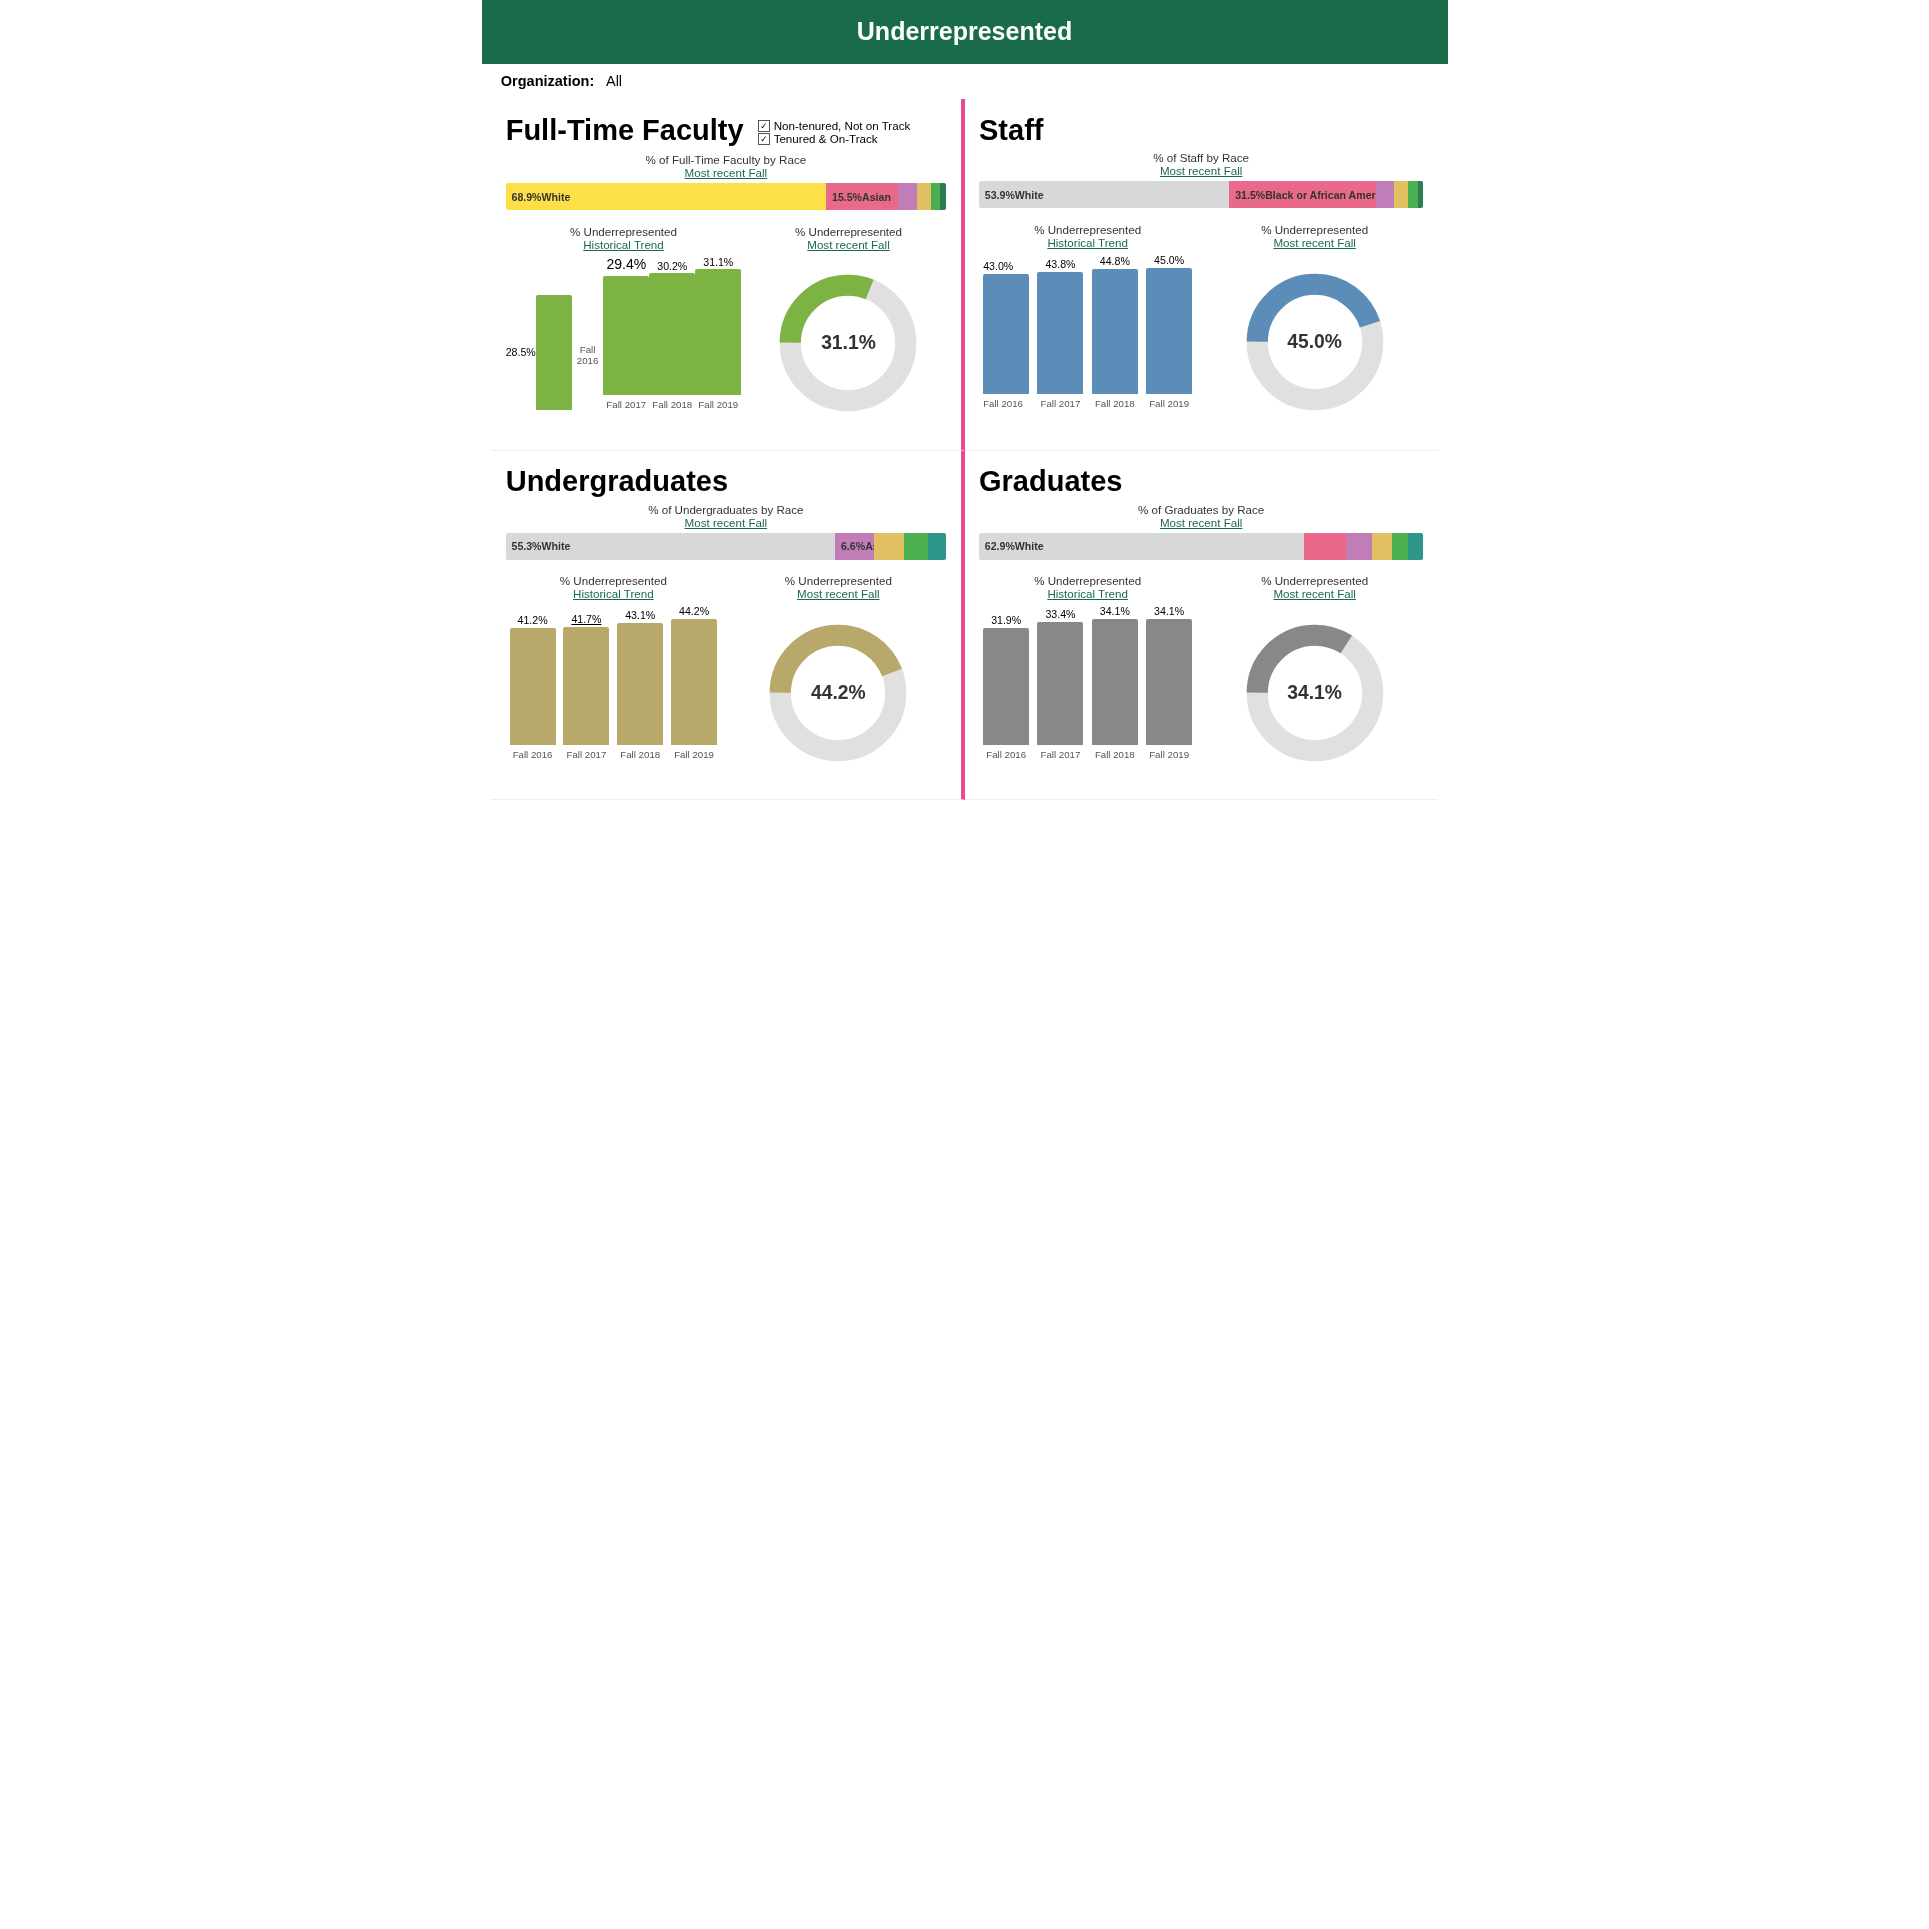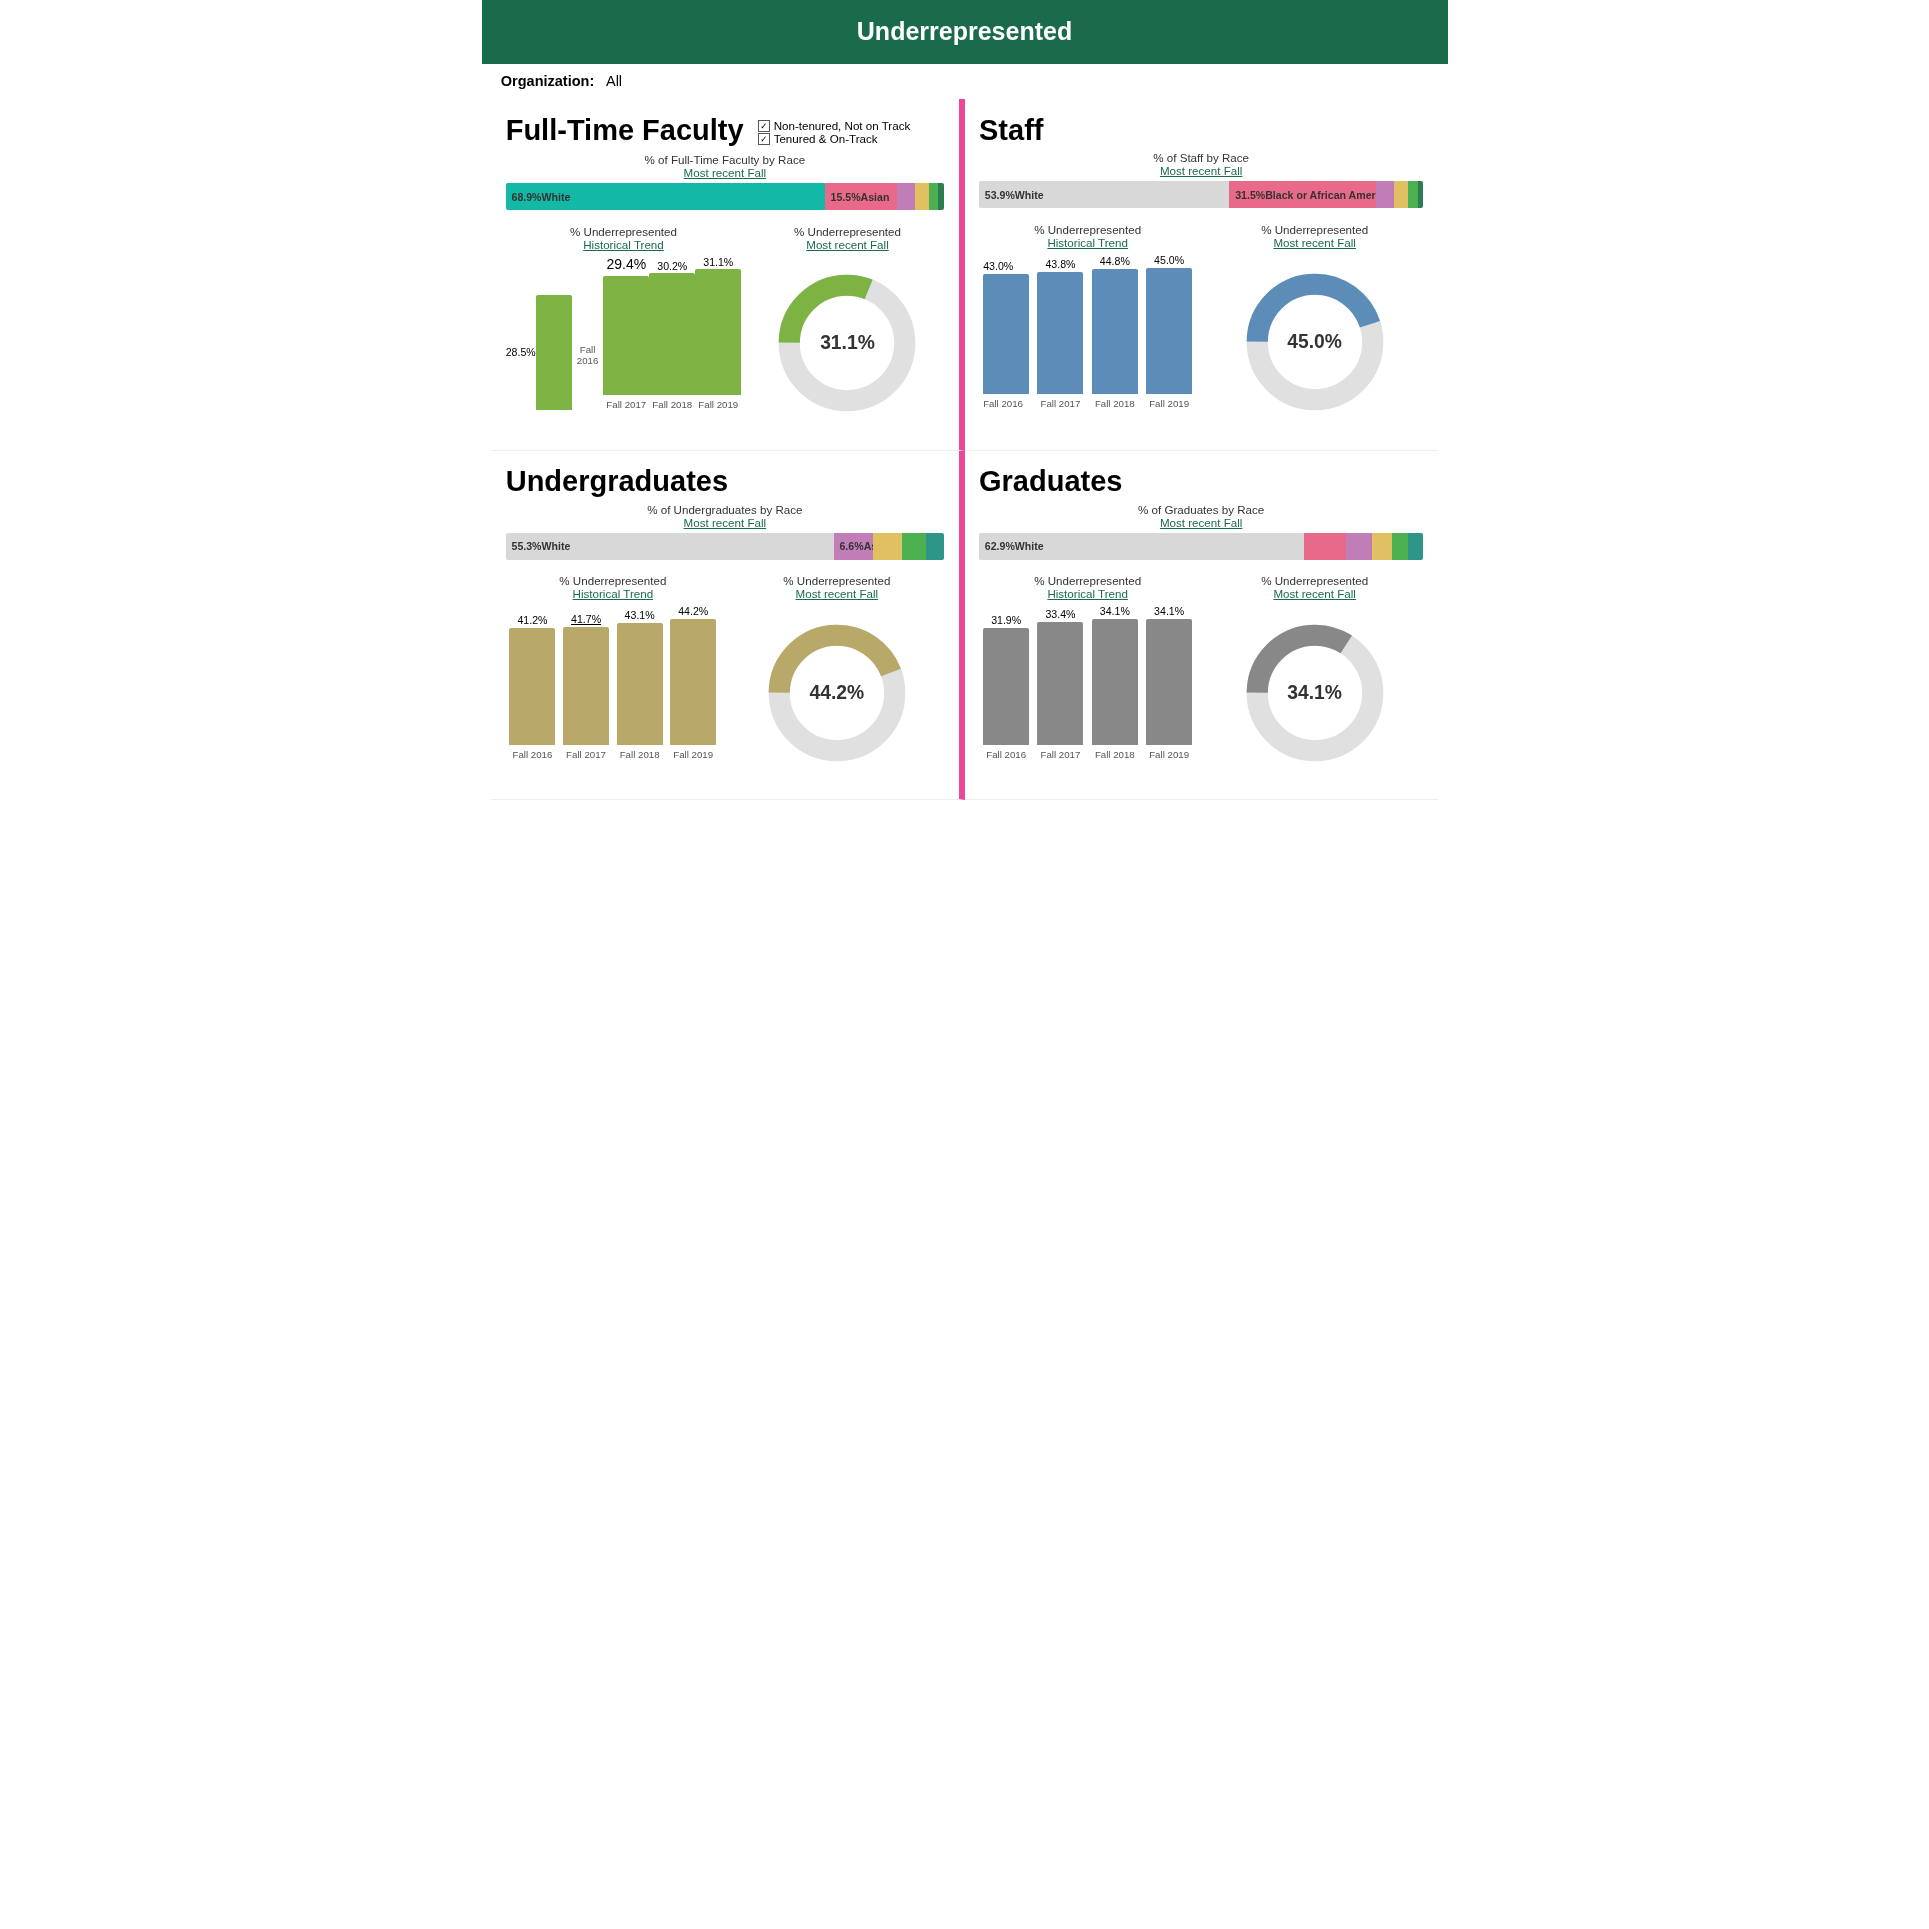--- a/index.html
+++ b/index.html
@@ -113,21 +113,21 @@
     
     .donut-wrapper {
       display: flex;
       align-items: center;
       justify-content: center;
       height: 174px;
       position: relative;
     }
 
     .section-divider {
-      border-right: 6px solid #ec4899;
+      border-right: 4px solid #ec4899;
     }
   </style>
 </head>
 <body>
 
 <div class="header">
   <span>Underrepresented</span>
 </div>
 
 <div class="org-row">
@@ -150,21 +150,21 @@
           <span>Tenured &amp; On-Track</span>
         </div>
       </div>
     </div>
 
     <div class="chart-subtitle">
       <span>% of Full-Time Faculty by Race</span><br>
       <a>Most recent Fall</a>
     </div>
     <div class="race-bar-wrapper" id="faculty-race-bar">
-        <div style="background: #14b8a6; width: 72.9873%; height: 100%; display: flex; align-items: center; padding-left: 5.8px; font-size: 10.6px; font-weight: bold; color: rgb(51, 51, 51); white-space: nowrap; overflow: hidden;">
+        <div style="background: #fde047; width: 72.9873%; height: 100%; display: flex; align-items: center; padding-left: 5.8px; font-size: 10.6px; font-weight: bold; color: rgb(51, 51, 51); white-space: nowrap; overflow: hidden;">
           <span>68.9%</span>
           <br>
           <span>White</span>
         </div>
         <div style="background: rgb(232, 105, 138); width: 16.4195%; height: 100%; display: flex; align-items: center; padding-left: 5.8px; font-size: 10.6px; font-weight: bold; color: rgb(51, 51, 51); white-space: nowrap; overflow: hidden;">
           <span>15.5%</span>
           <br>
           <span>Asian</span>
         </div>
         <div style="background: rgb(192, 125, 184); width: 4.23729%; height: 100%; display: flex; align-items: center; padding-left: 5.8px; font-size: 10.6px; font-weight: bold; color: rgb(51, 51, 51); white-space: nowrap; overflow: hidden;"></div>

